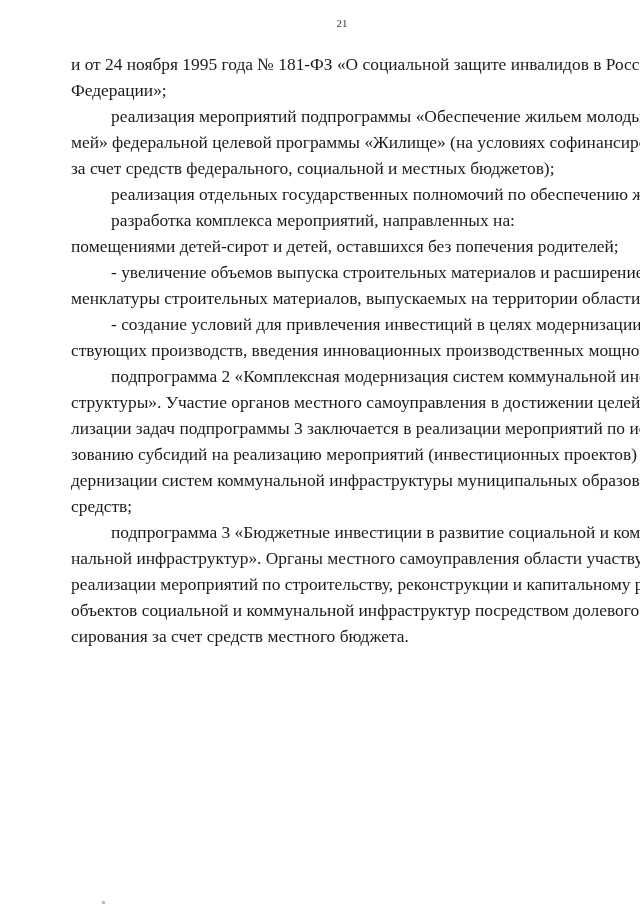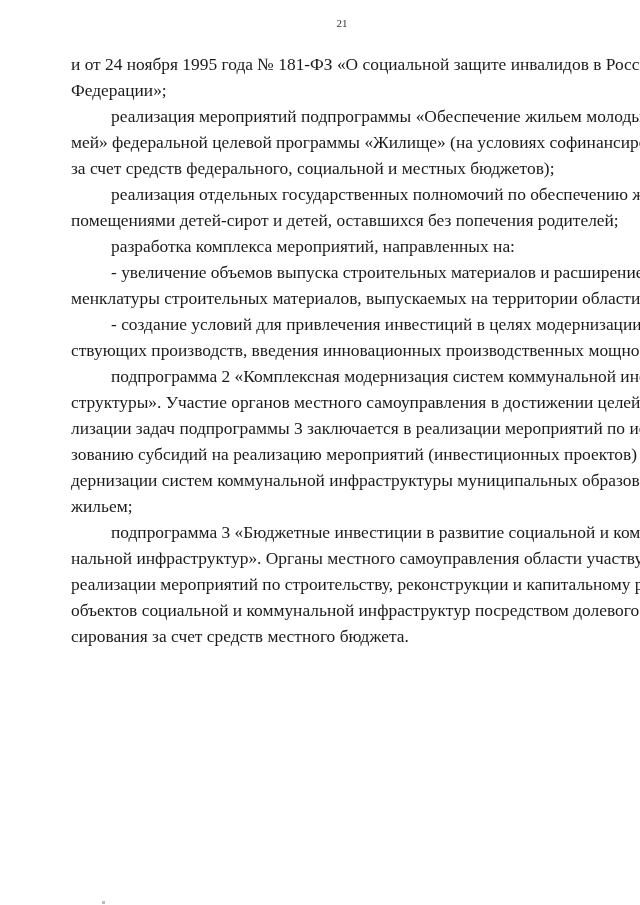--- a/index.html
+++ b/index.html
@@ -19,32 +19,32 @@
 
 <div class="page-number">21</div>
 
 <div class="body-text">
   <div class="line">и от 24 ноября 1995 года № 181-ФЗ «О социальной защите инвалидов в Российской</div>
   <div class="line last">Федерации»;</div>
   <div class="line indent">реализация мероприятий подпрограммы «Обеспечение жильем молодых се-</div>
   <div class="line">мей» федеральной целевой программы «Жилище» (на условиях софинансирования</div>
   <div class="line last">за счет средств федерального, социальной и местных бюджетов);</div>
   <div class="line indent">реализация отдельных государственных полномочий по обеспечению жилыми</div>
+  <div class="line indent last">разработка комплекса мероприятий, направленных на:</div>
   <div class="line last">помещениями детей-сирот и детей, оставшихся без попечения родителей;</div>
-  <div class="line indent last">разработка комплекса мероприятий, направленных на:</div>
   <div class="line indent">- увеличение объемов выпуска строительных материалов и расширение но-</div>
   <div class="line last">менклатуры строительных материалов, выпускаемых на территории области;</div>
   <div class="line indent">- создание условий для привлечения инвестиций в целях модернизации дей-</div>
   <div class="line last">ствующих производств, введения инновационных производственных мощностей;</div>
   <div class="line indent">подпрограмма 2 «Комплексная модернизация систем коммунальной инфра-</div>
   <div class="line">структуры». Участие органов местного самоуправления в достижении целей и реа-</div>
   <div class="line">лизации задач подпрограммы 3 заключается в реализации мероприятий по исполь-</div>
   <div class="line">зованию субсидий на реализацию мероприятий (инвестиционных проектов) по мо-</div>
   <div class="line">дернизации систем коммунальной инфраструктуры муниципальных образований</div>
-  <div class="line last">жильем;</div>
+  <div class="line last">средств;</div>
   <div class="line indent">подпрограмма 3 «Бюджетные инвестиции в развитие социальной и комму-</div>
   <div class="line">нальной инфраструктур». Органы местного самоуправления области участвуют в</div>
   <div class="line">реализации мероприятий по строительству, реконструкции и капитальному ремонту</div>
   <div class="line">объектов социальной и коммунальной инфраструктур посредством долевого финан-</div>
   <div class="line last">сирования за счет средств местного бюджета.</div>
 </div>
 
 <div class="speck"></div>
 
 </body></html>

